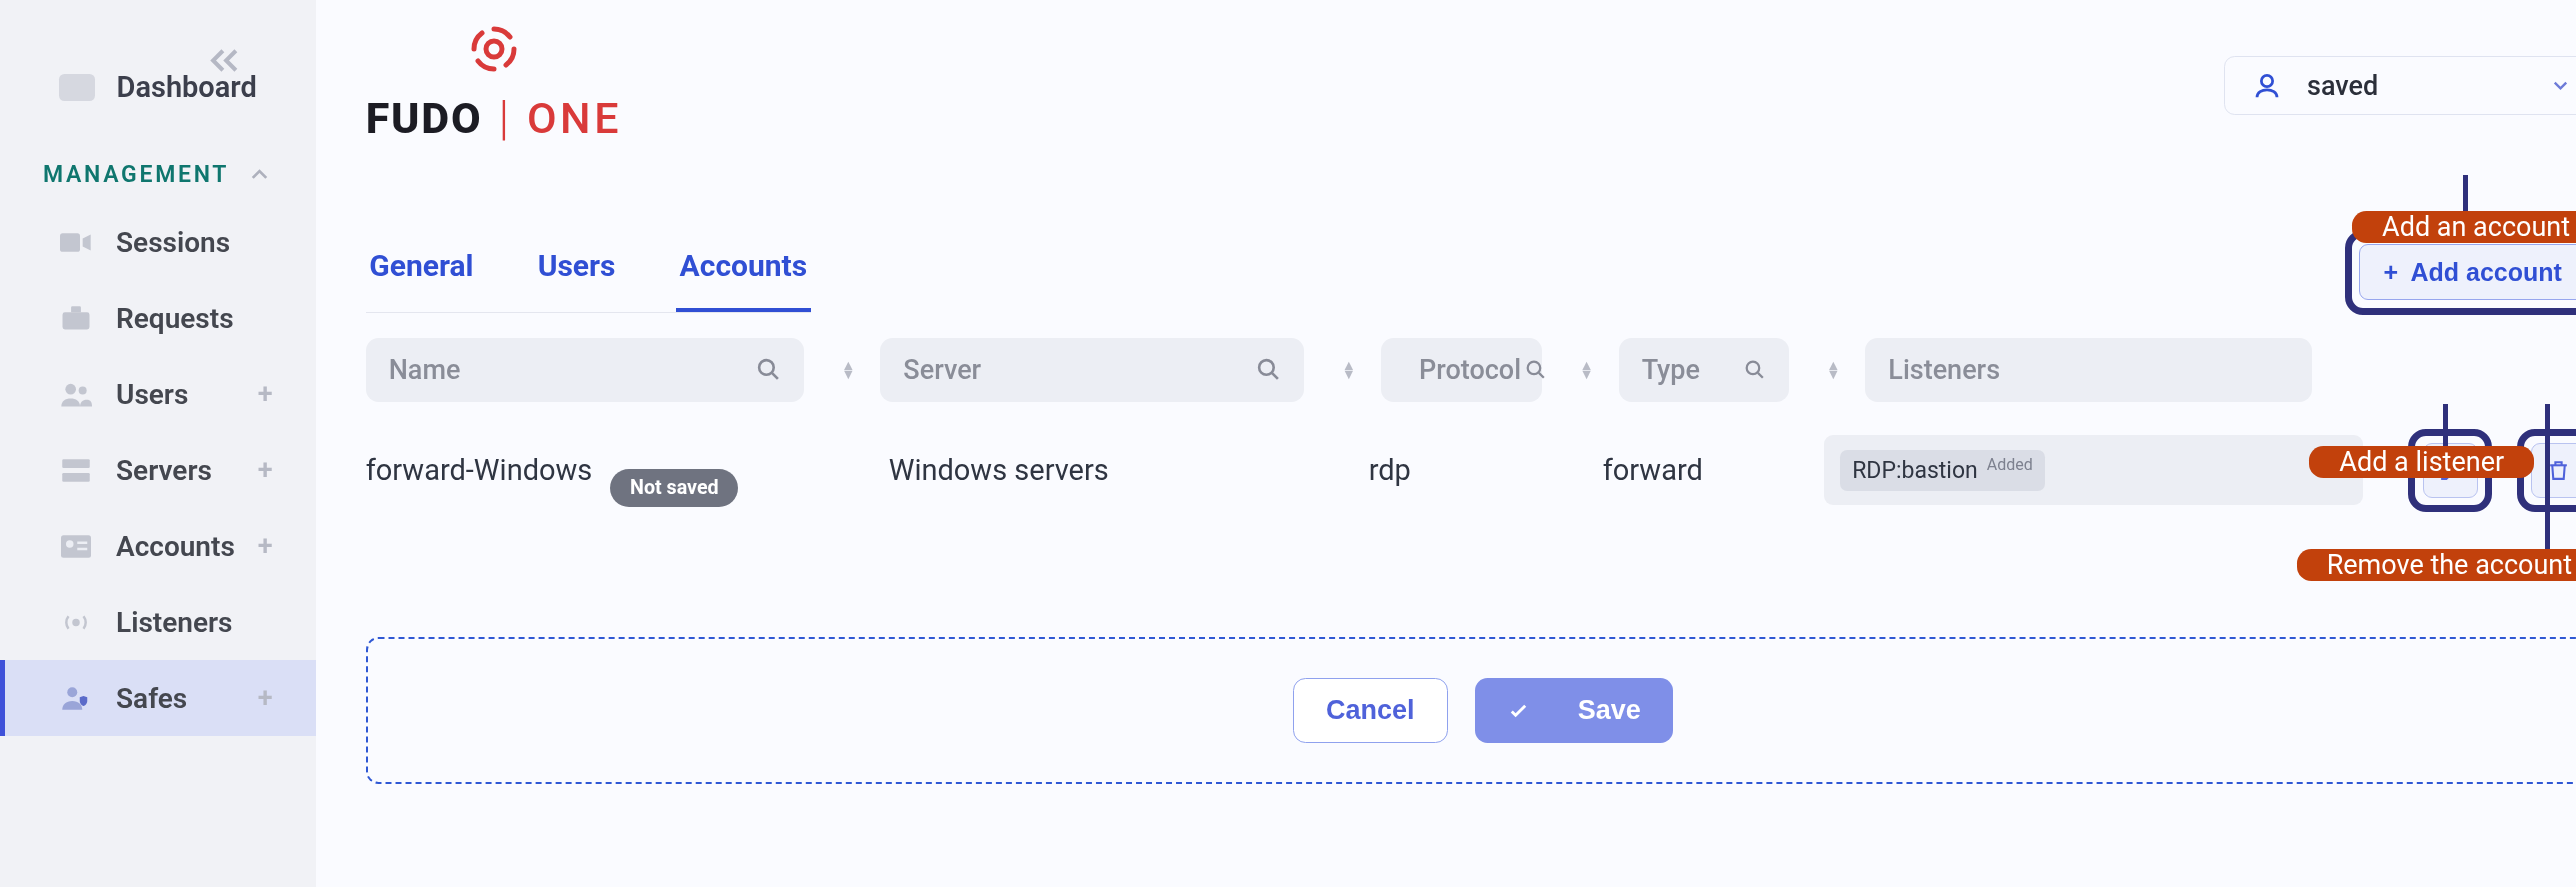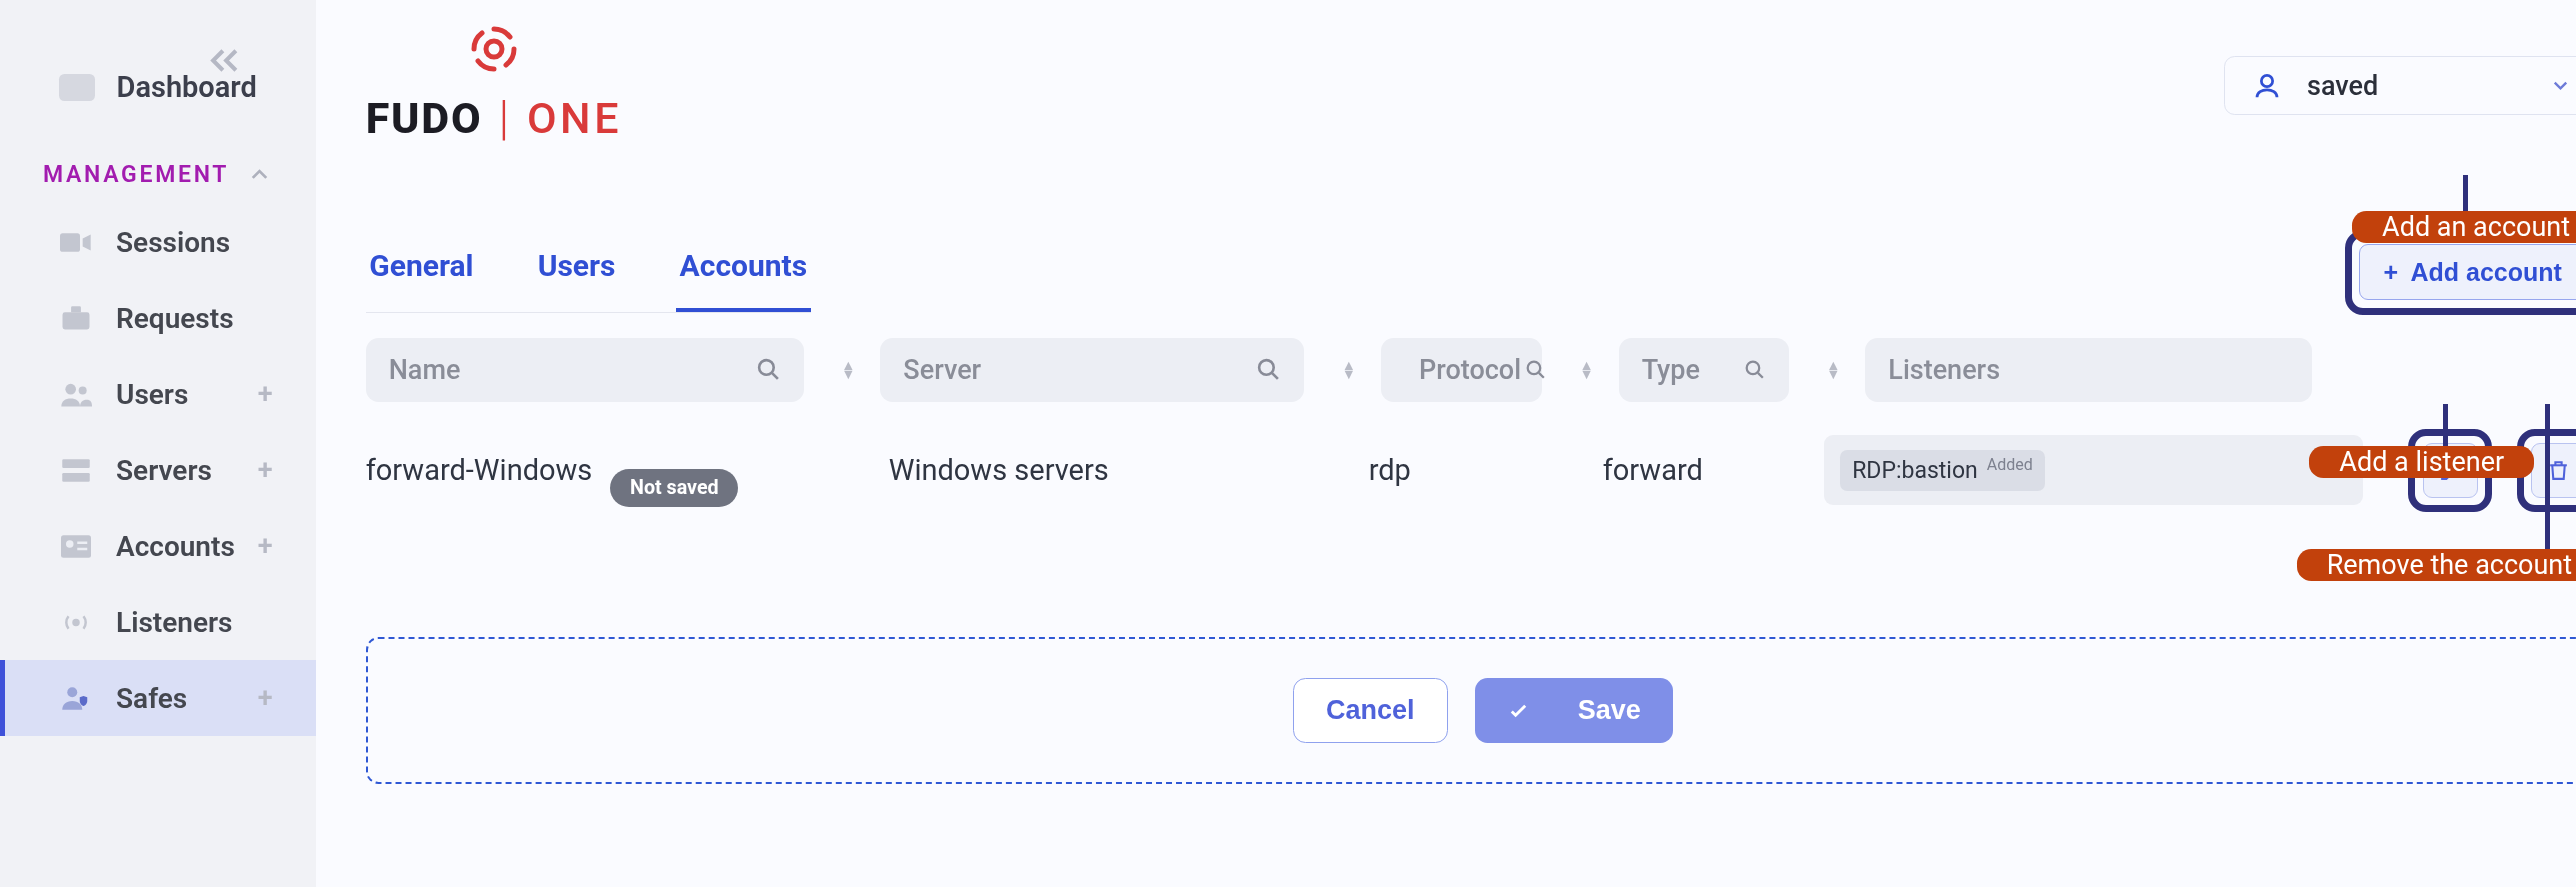--- a/index.html
+++ b/index.html
@@ -7,21 +7,21 @@
   body { width: 2576px; height: 887px; transform-origin: top left; }
   .app { display: flex; width: 100%; height: 100%; }
 
   
   .sidebar { width: 510px; background: #f1f2f6; height: 100%; padding-top: 36px; position: relative; }
   .sidebar-collapse { position:absolute; top:41px; right:72px; color:#b5b8c4; font-size:39px; font-weight:400; }
   .sb-dashboard { display:flex; align-items:center; gap:21.5px; padding:34px 39px 34px 59px; }
   .sb-dashboard .icon { width:36px; height:27px; background:#d6d8e0; border-radius:5.4px; }
   .sb-dashboard span.lbl { font-size:29px; color:#3c3f4c; font-weight:600; }
   .sb-group-header { display:flex; align-items:center; justify-content:space-between; padding: 23px 43px 16px 43px; }
-  .sb-group-header .title { font-size:23px; letter-spacing:2.7px; color:#a21caf; font-weight:600; }
+  .sb-group-header .title { font-size:23px; letter-spacing:2.7px; color:#0f766e; font-weight:600; }
   .sb-group-header .chev { color:#aeb1bd; font-size:27px; }
   .sb-item { display:flex; align-items:center; gap:23px; padding:21.5px 43px 21.5px 59px; font-size:28px; color:#44474f; font-weight:600; position:relative; }
   .sb-item .icon { width:34px; height:27px; display:flex; align-items:center; justify-content:center; color:#c3c6d0; }
   .sb-item .plus { margin-left:auto; color:#b6b9c4; font-size:27px; font-weight:600; }
   .sb-item.active { background:#dadff6; }
   .sb-item.active::before { content:""; position:absolute; left:0; top:0; bottom:0; width:5.4px; background:#3f51d9; }
 
   
   .main { flex:1; background:#fafbff; padding: 25px 50px 107px 50px; }
   .topbar { display:flex; align-items:center; justify-content:space-between; padding-bottom:14.3px; }

